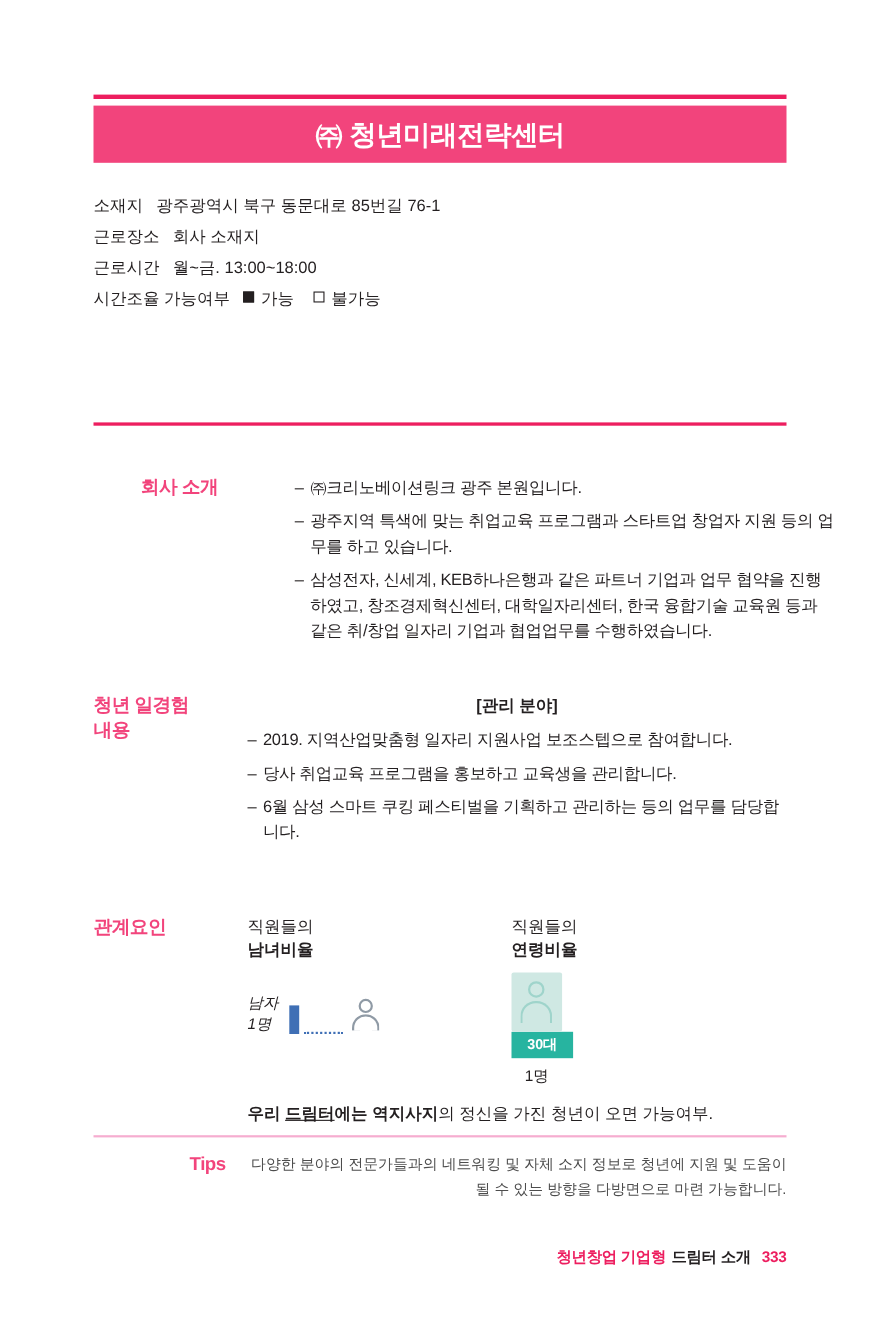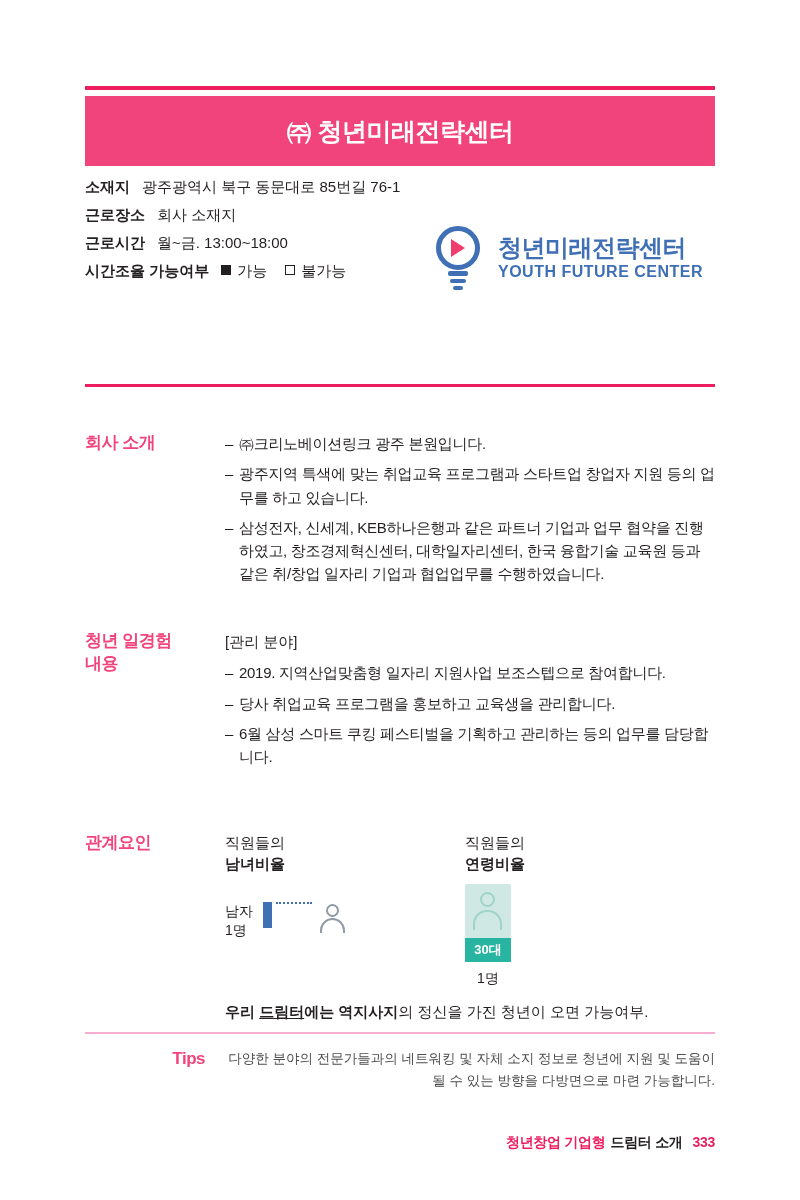--- a/index.html
+++ b/index.html
@@ -30,21 +30,21 @@
     right: 85px;
     top: 86px;
     height: 4px;
     background: #ed1e5f;
   }
   .title-bar {
     position: absolute;
     left: 85px;
     right: 85px;
     top: 96px;
-    height: 70px;
+    height: 52px;
     background: #f2447c;
     display: flex;
     align-items: center;
     justify-content: center;
   }
   .title-bar .title-text {
     color: #ffffff;
     font-size: 25px;
     font-weight: bold;
     letter-spacing: -0.5px;
@@ -58,21 +58,21 @@
     width: 430px;
   }
   .info-row {
     display: flex;
     align-items: baseline;
     margin-bottom: 9px;
     font-size: 15px;
     white-space: nowrap;
   }
   .info-label {
-    font-weight: bold;
+    font-weight: normal;
     color: #231f20;
     margin-right: 12px;
   }
   .info-value {
     color: #231f20;
   }
   .choice {
     margin-right: 18px;
     display: inline-block;
   }
@@ -206,26 +206,27 @@
   .bullet .dash {
     width: 14px;
     flex: none;
     color: #231f20;
   }
   .bullet .txt {
     flex: 1;
     letter-spacing: -0.3px;
   }
   .sub-head {
-    font-weight: normal;
+    font-weight: bold;
     margin-bottom: 8px;
     font-size: 15px;
-  }
-
-  #sec-company { top: 432px; }
+    text-align: center;
+  }
+
+  #sec-company { top: 432px; margin-left: 43px; }
   #sec-experience { top: 630px; }
   #sec-people { top: 832px; }
 
   
   .stats {
     margin-left: 140px;
     position: relative;
     height: 165px;
   }
   .stat-block { position: absolute; }
@@ -235,21 +236,22 @@
     font-size: 15px;
     line-height: 1.4;
     color: #231f20;
   }
   .stat-caption .strong {
     font-weight: bold;
   }
   .gender-viz {
     margin-top: 28px;
     display: flex;
-    align-items: flex-start;
+    align-items: flex-end;
+    font-style: italic;
   }
   .gender-label {
     font-size: 14px;
     line-height: 1.35;
     margin-right: 10px;
   }
   .bar-male {
     width: 9px;
     height: 26px;
     background: #3f6fb5;
@@ -313,21 +315,21 @@
     left: 8px;
     top: 26px;
     width: 29px;
     height: 20px;
     border: 2px solid #9fd4cb;
     border-bottom: none;
     border-radius: 14px 14px 0 0;
     box-sizing: border-box;
   }
   .age-badge {
-    width: 46px;
+    width: 56px;
     background: #27b4a0;
     color: #ffffff;
     font-size: 13px;
     font-weight: bold;
     text-align: center;
     padding: 3px 0;
     box-sizing: border-box;
   }
   .age-count {
     margin-top: 8px;
@@ -421,33 +423,20 @@
         <span class="box filled"></span><span>가능</span>
       </span>
       <span class="choice">
         <span class="box"></span><span>불가능</span>
       </span>
     </div>
 
 
   </div>
 
-  <div class="logo">
-    <div class="logo-mark">
-      <div class="logo-bulb"></div>
-      <div class="logo-play"></div>
-      <div class="logo-base"></div>
-      <div class="logo-base2"></div>
-      <div class="logo-base3"></div>
-    </div>
-    <div class="logo-text">
-      <div class="logo-kr">청년미래전략센터</div>
-      <div class="logo-en">YOUTH FUTURE CENTER</div>
-    </div>
-  </div>
 
   <div class="rule-2"></div>
 
   <div class="section" id="sec-company">
     <div class="sec-title">회사 소개</div>
     <div class="sec-body">
       <div class="bullet">
         <span class="dash">–</span>
         <span class="txt">㈜크리노베이션링크 광주 본원입니다.</span>
       </div>

